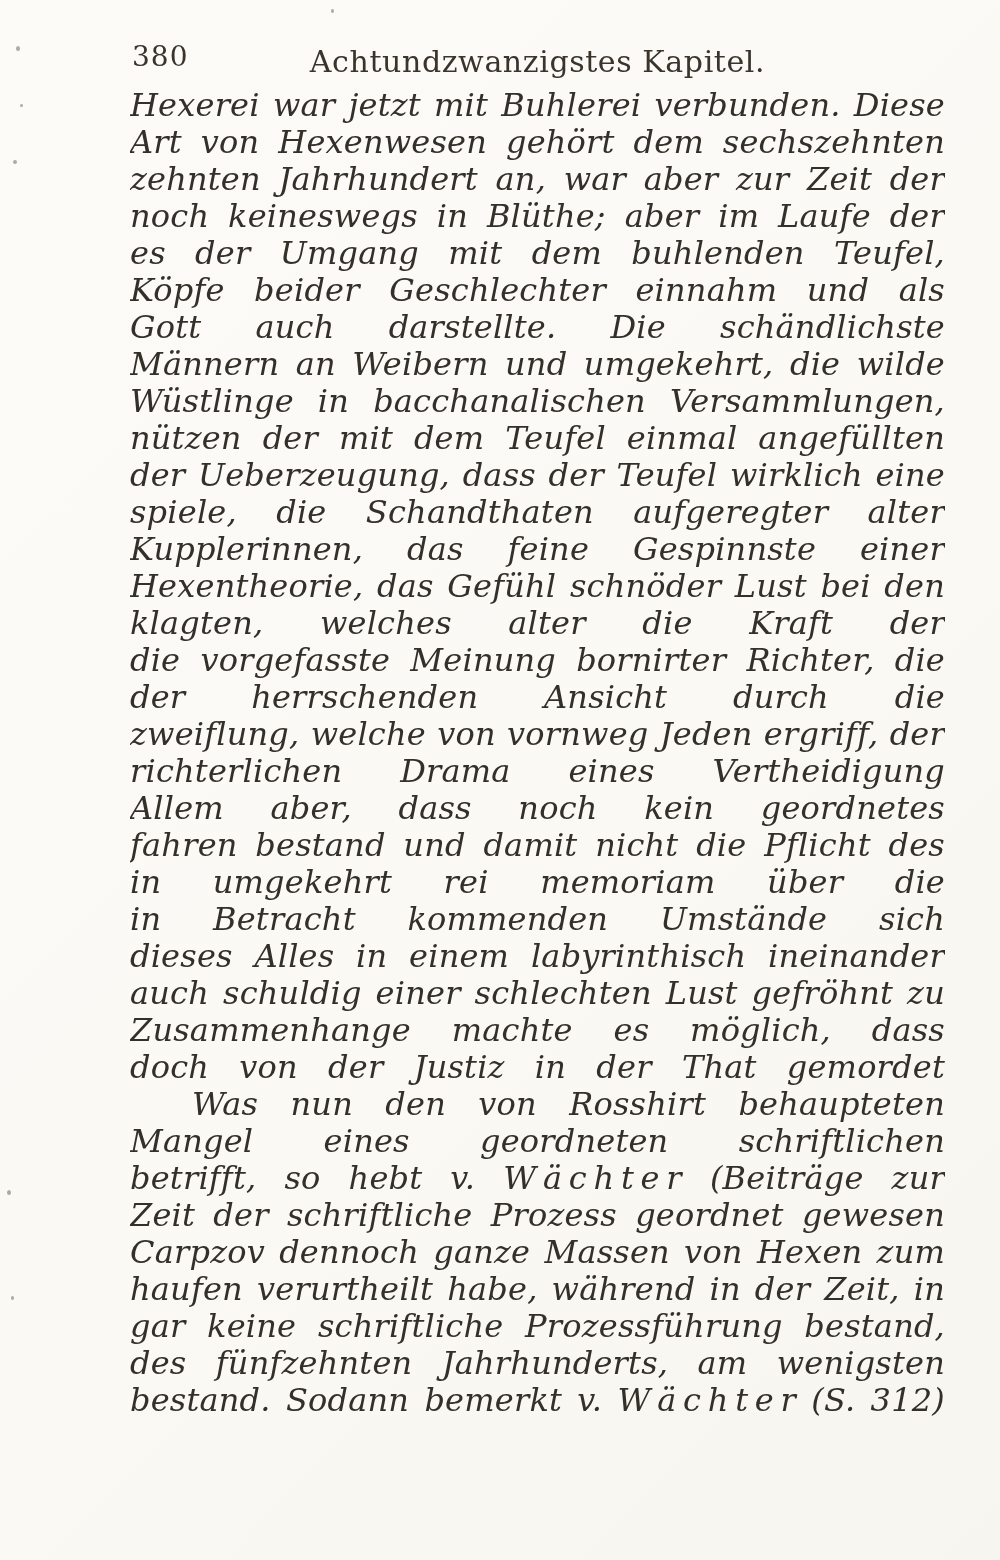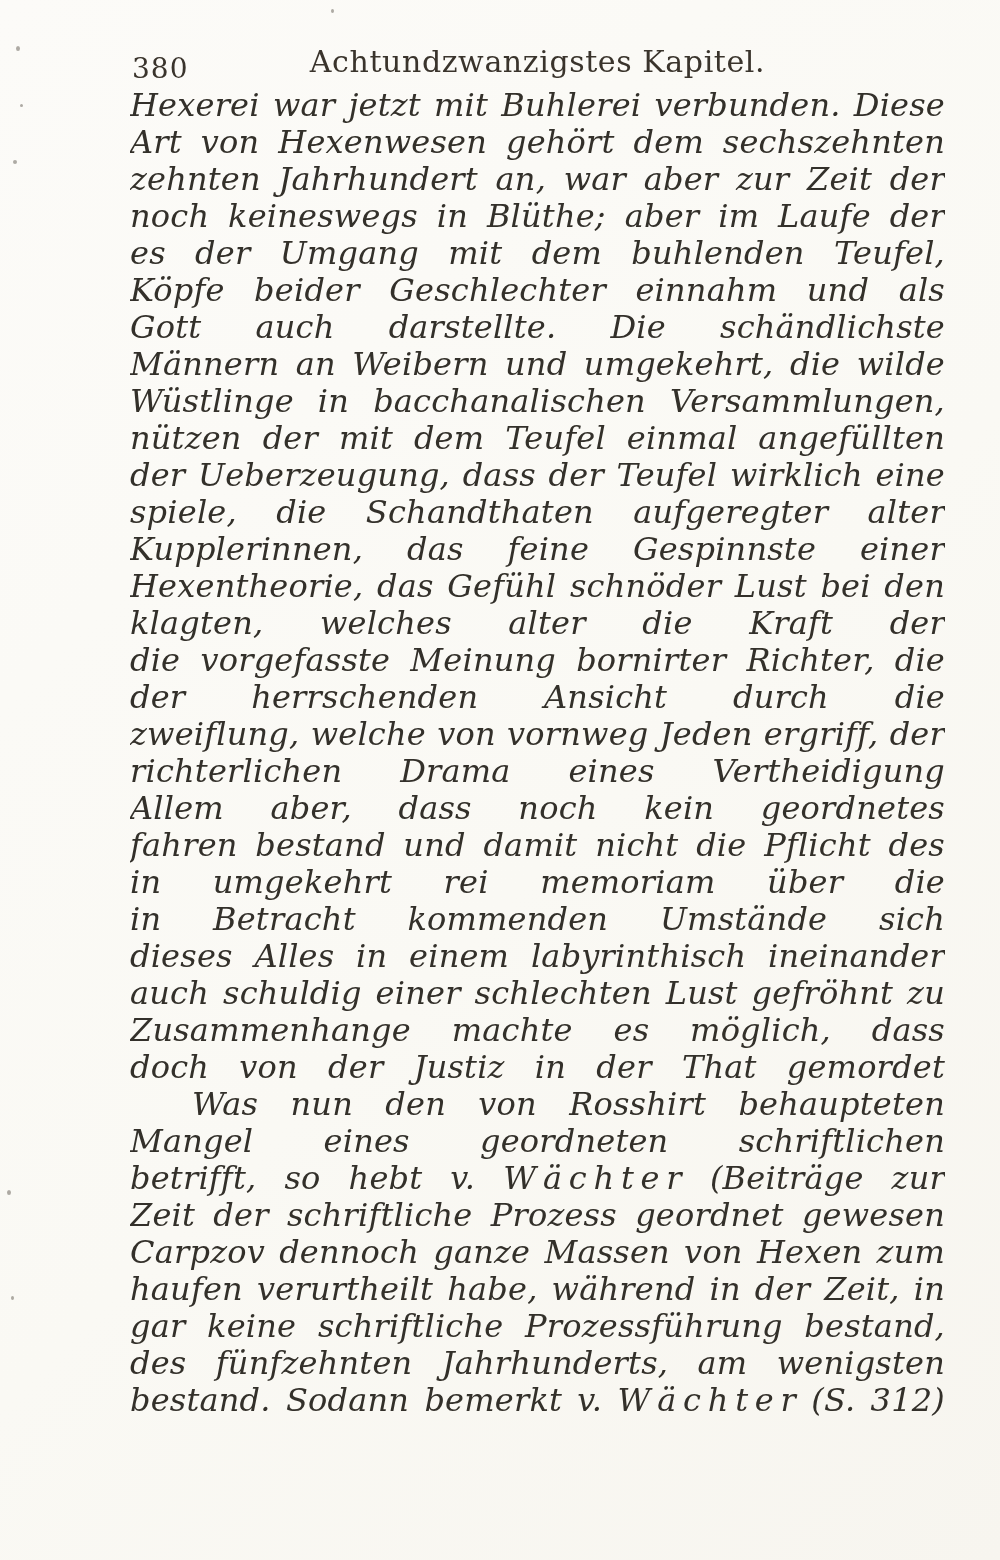--- a/index.html
+++ b/index.html
@@ -20,21 +20,21 @@
   .header {
     position: absolute;
     top: 38px;
     left: 130px;
     width: 815px;
     height: 40px;
   }
   .pagenum {
     position: absolute;
     left: 2px;
-    top: 14px;
+    top: 2px;
     font-size: 28px;
     letter-spacing: 1px;
     color: #3a342c;
   }
   .chapter {
     text-align: center;
     font-size: 30px;
     padding-top: 6px;
     letter-spacing: 0.6px;
     color: #3a342c;

